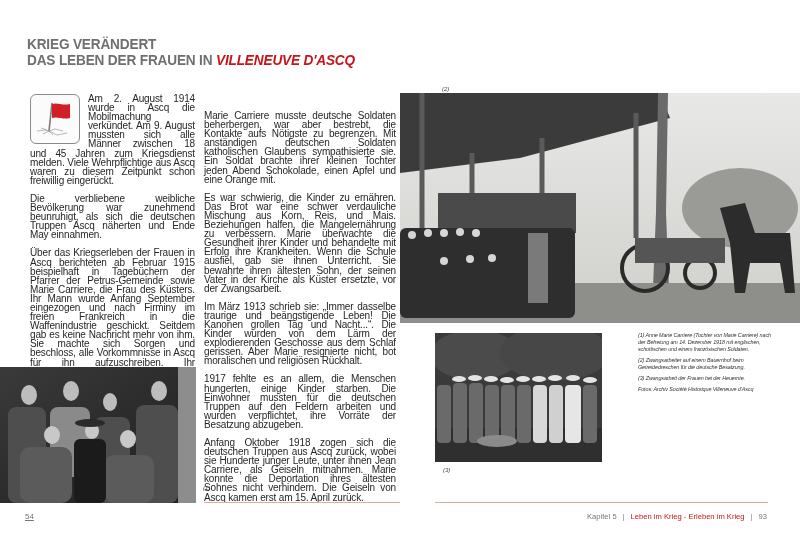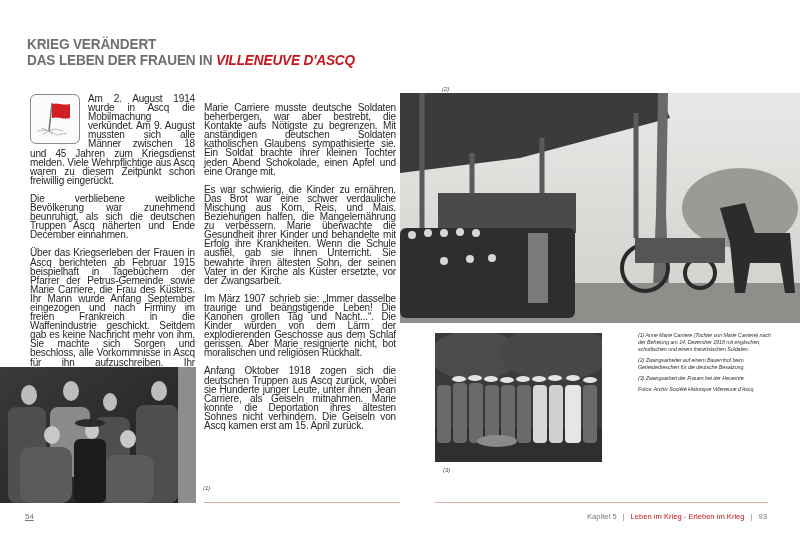--- a/index.html
+++ b/index.html
@@ -12,21 +12,21 @@
   .title { position: absolute; left: 27px; top: 36px; font-family: "Liberation Sans", sans-serif;
            font-weight: bold; font-size: 15.5px; line-height: 16px; color: #6f6f6f;
            letter-spacing: -0.2px; transform: scaleX(0.88); transform-origin: left top; }
   .title .accent { color: #c4161c; font-style: italic; }
 
   
   .col { position: absolute; font-family: "Liberation Sans", sans-serif; font-size: 10px;
          line-height: 9.1px; text-align: justify; color: #262626; letter-spacing: -0.15px; }
   .col p { margin-bottom: 9px; }
   .col1 { left: 30px; top: 94px; width: 165px; }
-  .col2 { left: 204px; top: 103px; width: 192px; }
+  .col2 { left: 204px; top: 111px; width: 192px; }
 
   .flagbox { float: left; width: 50px; height: 50px; margin: 0 8px 2px 0;
              border: 1.4px solid #8a8a8a; border-radius: 6px; background: #fbfbfb;
              position: relative; }
   .flagbox svg { position: absolute; left: 2px; top: 2px; }
 
   
   .photo { position: absolute; overflow: hidden; background: #444; }
   .photo svg { display: block; }
   .ph1 { left: 0; top: 367px; width: 196px; height: 136px; }
@@ -65,28 +65,29 @@
 
   <div class="col col1">
     <div class="flagbox">
       <svg width="46" height="46" viewBox="0 0 46 46">
         <line x1="16" y1="34" x2="19" y2="6" stroke="#7a7a7a" stroke-width="1.6"></line>
         <path d="M19 7 C25 5 29 9 37 7 L37 21 C30 23 25 19 19 21 Z" fill="#d21f26"></path>
         <path d="M4 34 L12 33 L16 34 L22 32 L30 34 M10 37 L16 34 L20 38 M16 34 L24 38 L34 36 M8 31 L14 33" stroke="#9a9a9a" stroke-width="0.7" fill="none"></path>
       </svg>
     </div>
     <p>Am 2. August 1914 wurde in Ascq die Mobilmachung verkündet. Am 9. August mussten sich alle Männer zwischen 18 und 45 Jahren zum Kriegsdienst melden. Viele Wehrpflichtige aus Ascq waren zu diesem Zeitpunkt schon freiwillig eingerückt.</p>
-    <p>Die verbliebene weibliche Bevölkerung war zunehmend beunruhigt, als sich die deutschen Truppen Ascq näherten und Ende December einnahmen.</p>
+    <p>Die verbliebene weibliche Bevölkerung war zunehmend beunruhigt, als sich die deutschen Truppen Ascq näherten und Ende May einnahmen.</p>
     <p>Über das Kriegserleben der Frauen in Ascq berichteten ab Februar 1915 beispielhaft in Tagebüchern der Pfarrer der Petrus-Gemeinde sowie Marie Carriere, die Frau des Küsters. Ihr Mann wurde Anfang September eingezogen und nach Firminy im freien Frankreich in die Waffenindustrie geschickt. Seitdem gab es keine Nachricht mehr von ihm. Sie machte sich Sorgen und beschloss, alle Vorkommnisse in Ascq für ihn aufzuschreiben. Ihr Hauptanliegen war es, ihre drei Kinder zu schützen, die bei Kriegsausbruch 6, 11 und 13 Jahre alt waren.</p>
   </div>
 
   <div class="col col2">
     <p>Marie Carriere musste deutsche Soldaten beherbergen, war aber bestrebt, die Kontakte aufs Nötigste zu begrenzen. Mit anständigen deutschen Soldaten katholischen Glaubens sympathisierte sie. Ein Soldat brachte ihrer kleinen Tochter jeden Abend Schokolade, einen Apfel und eine Orange mit.</p>
     <p>Es war schwierig, die Kinder zu ernähren. Das Brot war eine schwer verdauliche Mischung aus Korn, Reis, und Mais. Beziehungen halfen, die Mangelernährung zu verbessern. Marie überwachte die Gesundheit ihrer Kinder und behandelte mit Erfolg ihre Krankheiten. Wenn die Schule ausfiel, gab sie ihnen Unterricht. Sie bewahrte ihren ältesten Sohn, der seinen Vater in der Kirche als Küster ersetzte, vor der Zwangsarbeit.</p>
-    <p>Im März 1907 schrieb sie: „Immer dasselbe traurige und beängstigende Leben! Die Kanonen grollen Tag und Nacht...“. Die Kinder wurden von dem Lärm der explodierenden Geschosse aus dem Schlaf gerissen. Aber Marie resignierte nicht, bot moralischen und religiösen Rückhalt.</p>
+    <p>Im März 1913 schrieb sie: „Immer dasselbe traurige und beängstigende Leben! Die Kanonen grollen Tag und Nacht...“. Die Kinder wurden von dem Lärm der explodierenden Geschosse aus dem Schlaf gerissen. Aber Marie resignierte nicht, bot moralischen und religiösen Rückhalt.</p>
+    <p>1917 fehlte es an allem, die Menschen hungerten, einige Kinder starben. Die Einwohner mussten für die deutschen Truppen auf den Feldern arbeiten und wurden verpflichtet, ihre Vorräte der Besatzung abzugeben.</p>
     <p>Anfang Oktober 1918 zogen sich die deutschen Truppen aus Ascq zurück, wobei sie Hunderte junger Leute, unter ihnen Jean Carriere, als Geiseln mitnahmen. Marie konnte die Deportation ihres ältesten Sohnes nicht verhindern. Die Geiseln von Ascq kamen erst am 15. April zurück.</p>
   </div>
 
   <div class="photo ph1">
     <svg width="196" height="136" viewBox="0 0 196 136">
       <defs>
         <linearGradient id="bg1" x1="0" y1="0" x2="1" y2="1">
           <stop offset="0" stop-color="#3a3a3a"></stop>
             <stop offset="1" stop-color="#1e1e1e"></stop>
         </linearGradient>

